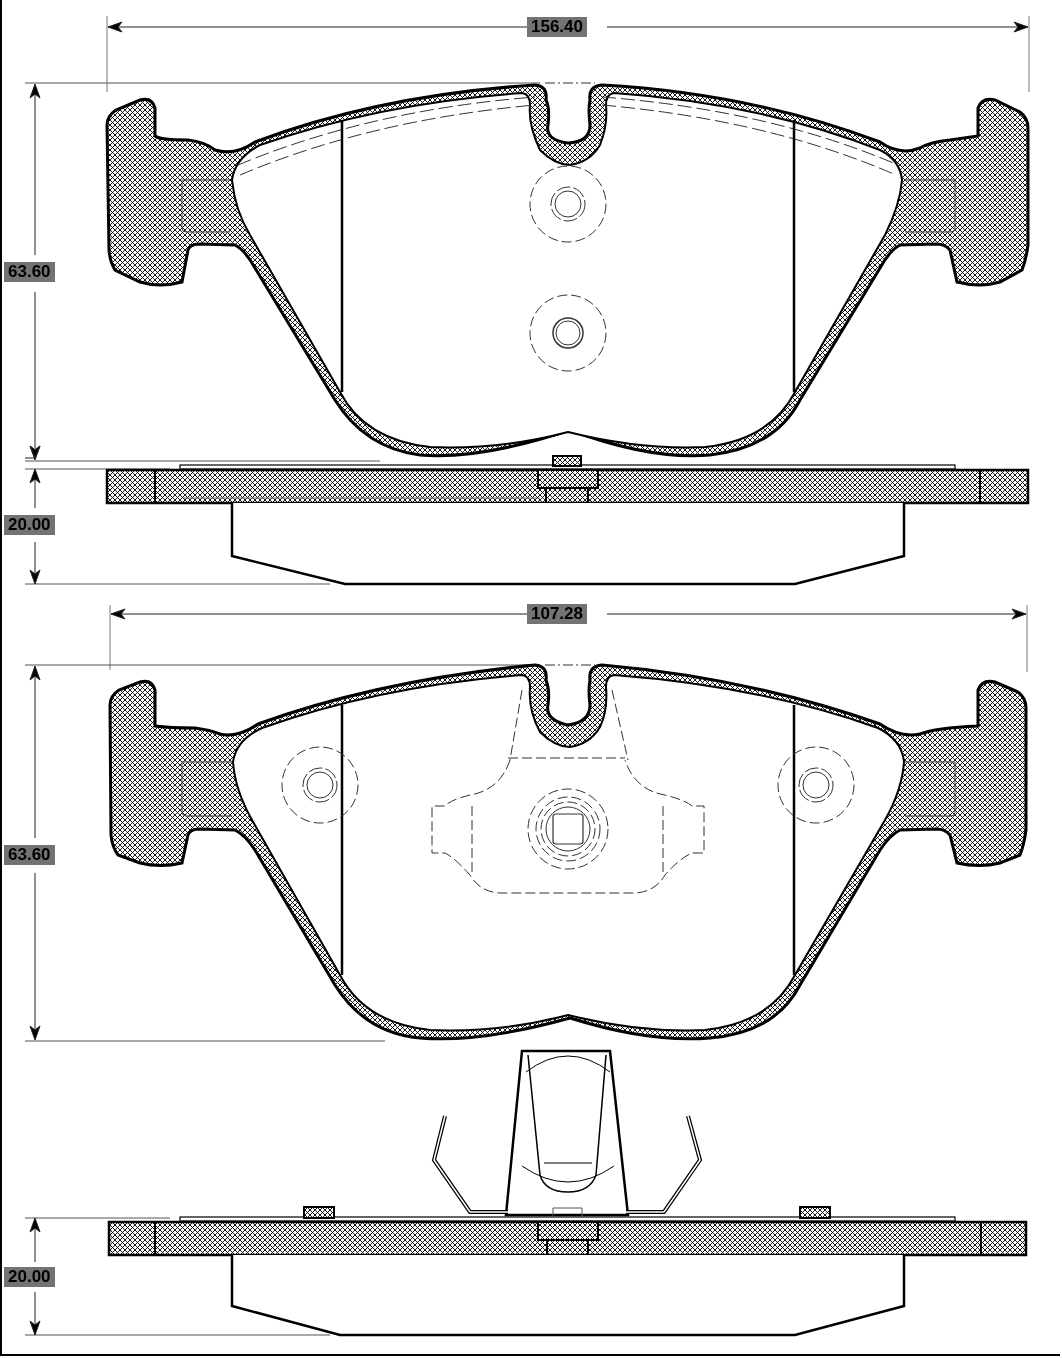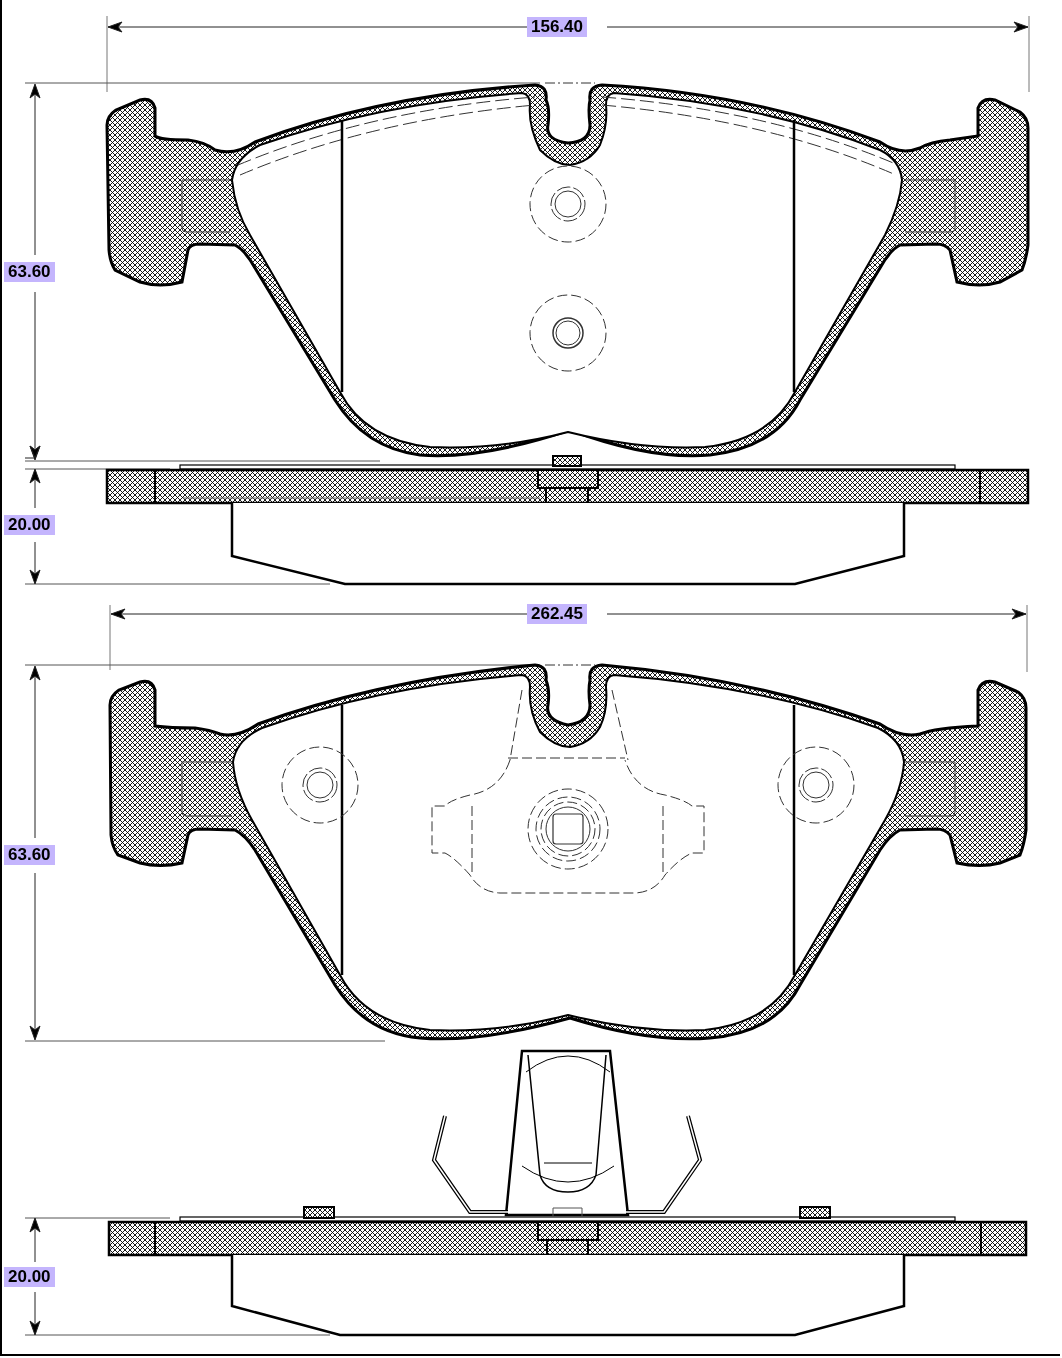--- a/index.html
+++ b/index.html
@@ -1,19 +1,19 @@
 <!DOCTYPE html>
 <html><head>
 <meta charset="utf-8">
 <style>
   html, body { margin: 0; padding: 0; background: #ffffff; }
   body { width: 1062px; height: 1358px; position: relative; overflow: hidden; font-family: "Liberation Sans", sans-serif; }
   .frame { position: absolute; left: 0; top: 0; width: 1060px; height: 1356px; border-left: 2px solid #000; border-bottom: 2px solid #000; box-sizing: border-box; }
   svg { position: absolute; left: 0; top: 0; }
-  .lbl { position: absolute; font-family: "Liberation Sans", sans-serif; font-weight: bold; font-size: 17px; color: #000; background: #c4b5fd; padding: 0 4px; line-height: 20px; }
+  .lbl { position: absolute; font-family: "Liberation Sans", sans-serif; font-weight: bold; font-size: 17px; color: #000; background: #737373; padding: 0 4px; line-height: 20px; }
 </style>
 </head>
 <body>
 
 <div class="frame"></div>
 
 <svg width="1062" height="1358" viewBox="0 0 1062 1358">
   <defs>
     <pattern id="hatch" patternUnits="userSpaceOnUse" width="5" height="5">
       <rect width="5" height="5" fill="#fff"></rect>
@@ -197,15 +197,15 @@
     <rect x="538" y="1222" width="60" height="18" fill="url(#hatch)" stroke="#000" stroke-width="2"></rect>
     <line x1="547" y1="1240" x2="547" y2="1255" stroke="#000" stroke-width="2"></line>
     <line x1="588" y1="1240" x2="588" y2="1255" stroke="#000" stroke-width="2"></line>
     <path d="M232,1255 L232,1306 L340,1335 L795,1335 L904,1306 L904,1255" fill="#fff" stroke="#000" stroke-width="2.5"></path>
   </g>
 </svg>
 
 <div class="lbl" style="left:527px; top:17px;">156.40</div>
 <div class="lbl" style="left:4px; top:262px;">63.60</div>
 <div class="lbl" style="left:4px; top:515px;">20.00</div>
-<div class="lbl" style="left:527px; top:604px;">262.45</div>
+<div class="lbl" style="left:527px; top:604px;">107.28</div>
 <div class="lbl" style="left:4px; top:845px;">63.60</div>
 <div class="lbl" style="left:4px; top:1267px;">20.00</div>
 
 </body></html>

